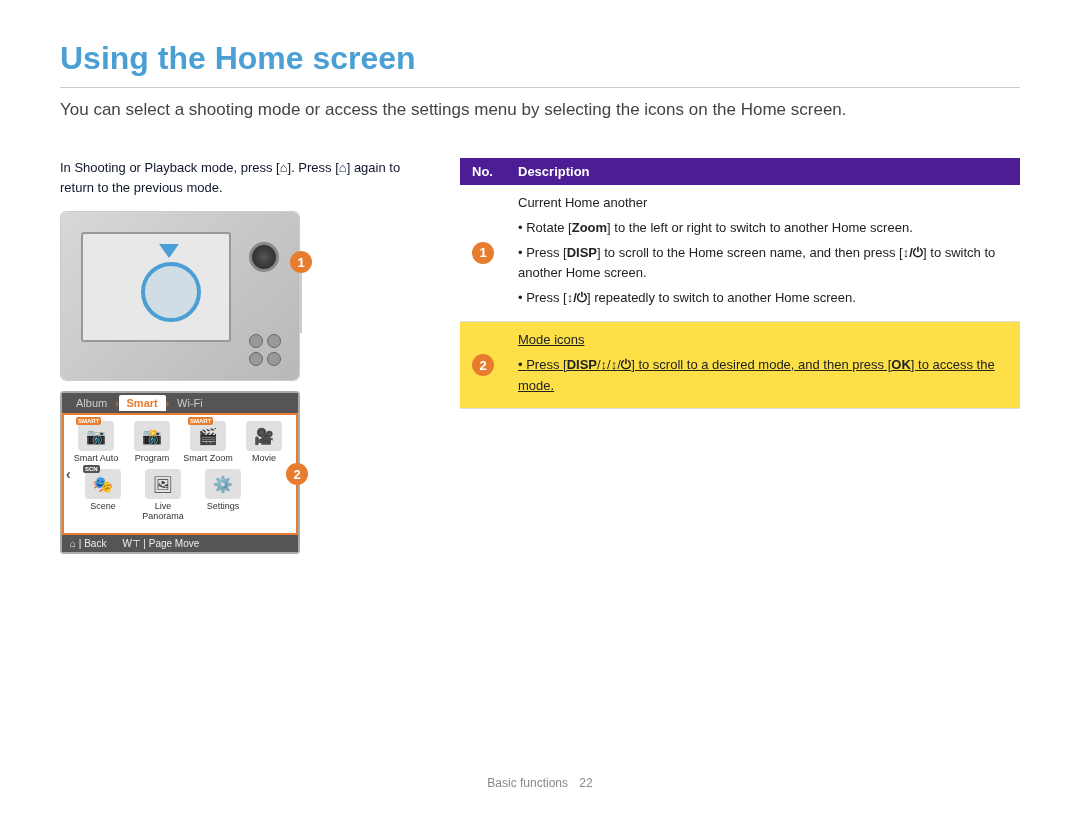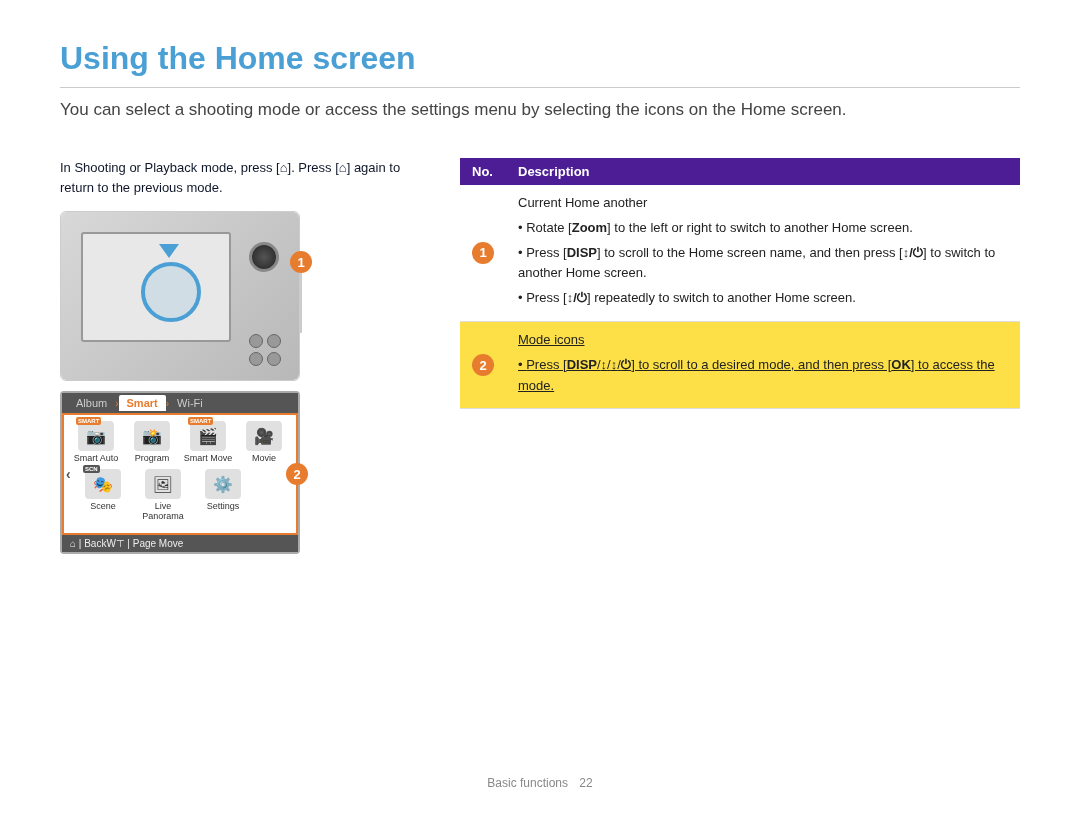--- a/index.html
+++ b/index.html
@@ -250,20 +250,21 @@
       align-items: center;
       justify-content: center;
     }
 
     .hs-footer {
       background: #555;
       color: #eee;
       font-size: 10px;
       padding: 3px 8px;
       display: flex;
+      gap: 16px;
     }
 
     
     .info-table {
       width: 100%;
       border-collapse: collapse;
       font-size: 13px;
     }
 
     .info-table th {
@@ -403,21 +404,21 @@
               </div>
               <div class="hs-icon-item">
                 <div class="hs-icon-box">📸</div>
                 <span>Program</span>
               </div>
               <div class="hs-icon-item">
                 <div class="hs-icon-box">
                   <span class="smart-badge">SMART</span>
                   🎬
                 </div>
-                <span>Smart Move</span>
+                <span>Smart Zoom</span>
               </div>
               <div class="hs-icon-item">
                 <div class="hs-icon-box">🎥</div>
                 <span>Movie</span>
               </div>
             </div>
 
             <div class="hs-icons-row" style="justify-content:flex-start; padding-left:10px; gap:10px;">
               <div class="hs-icon-item">
                 <div class="hs-icon-box" style="position:relative;">

